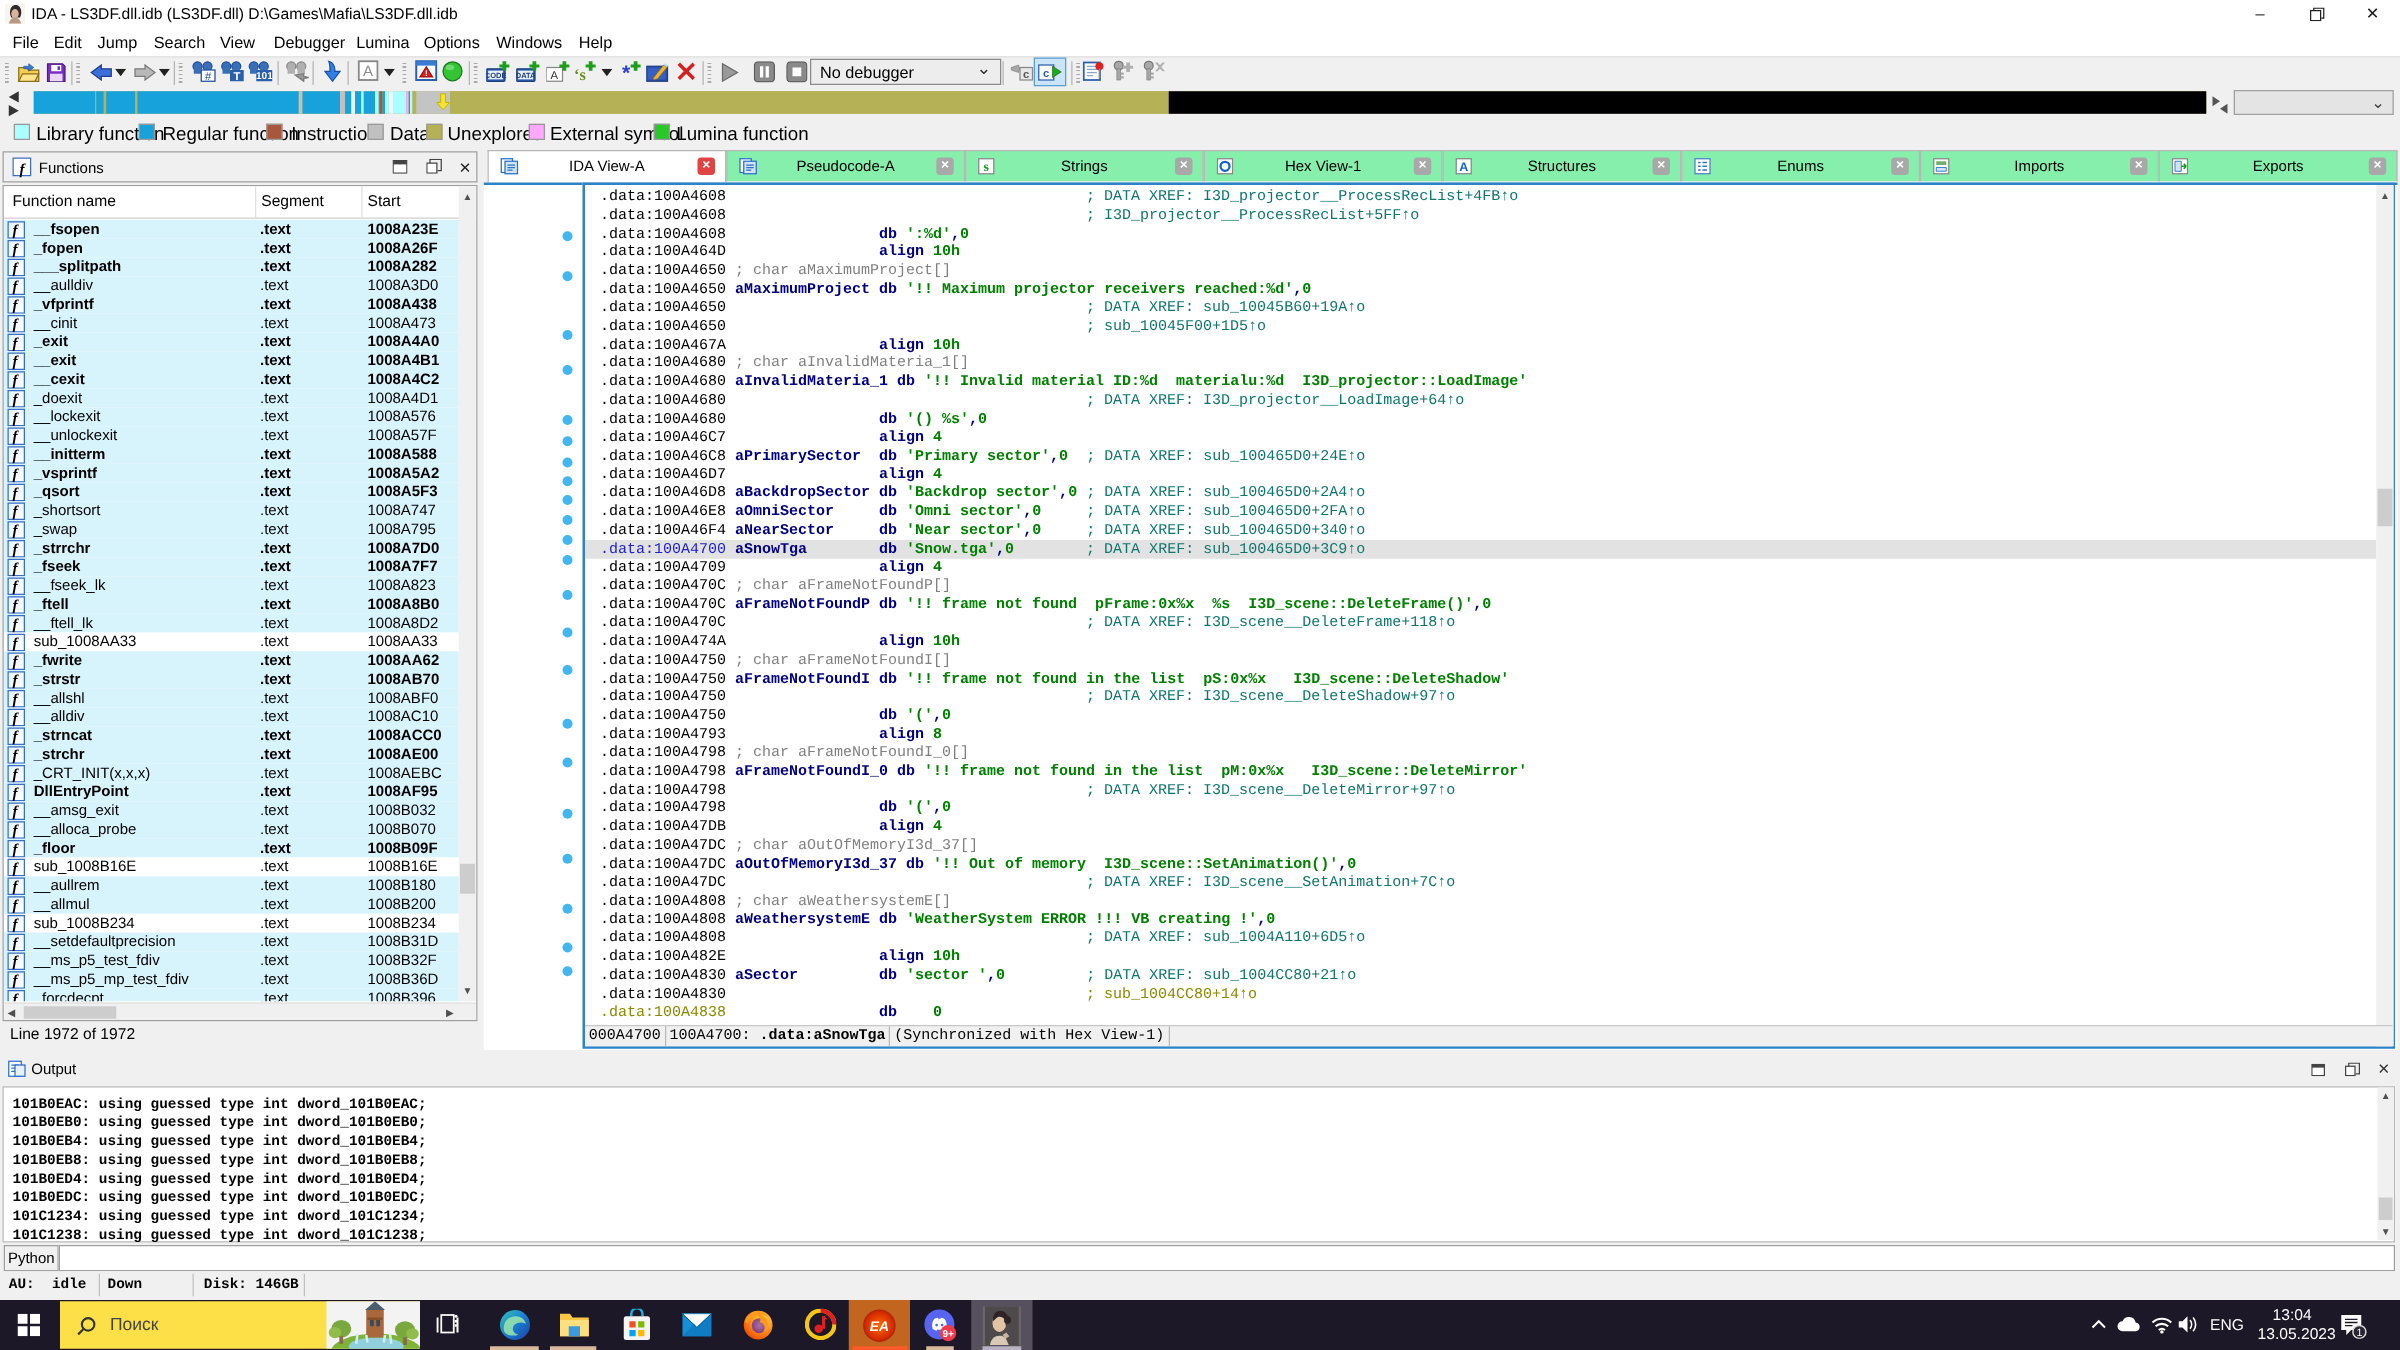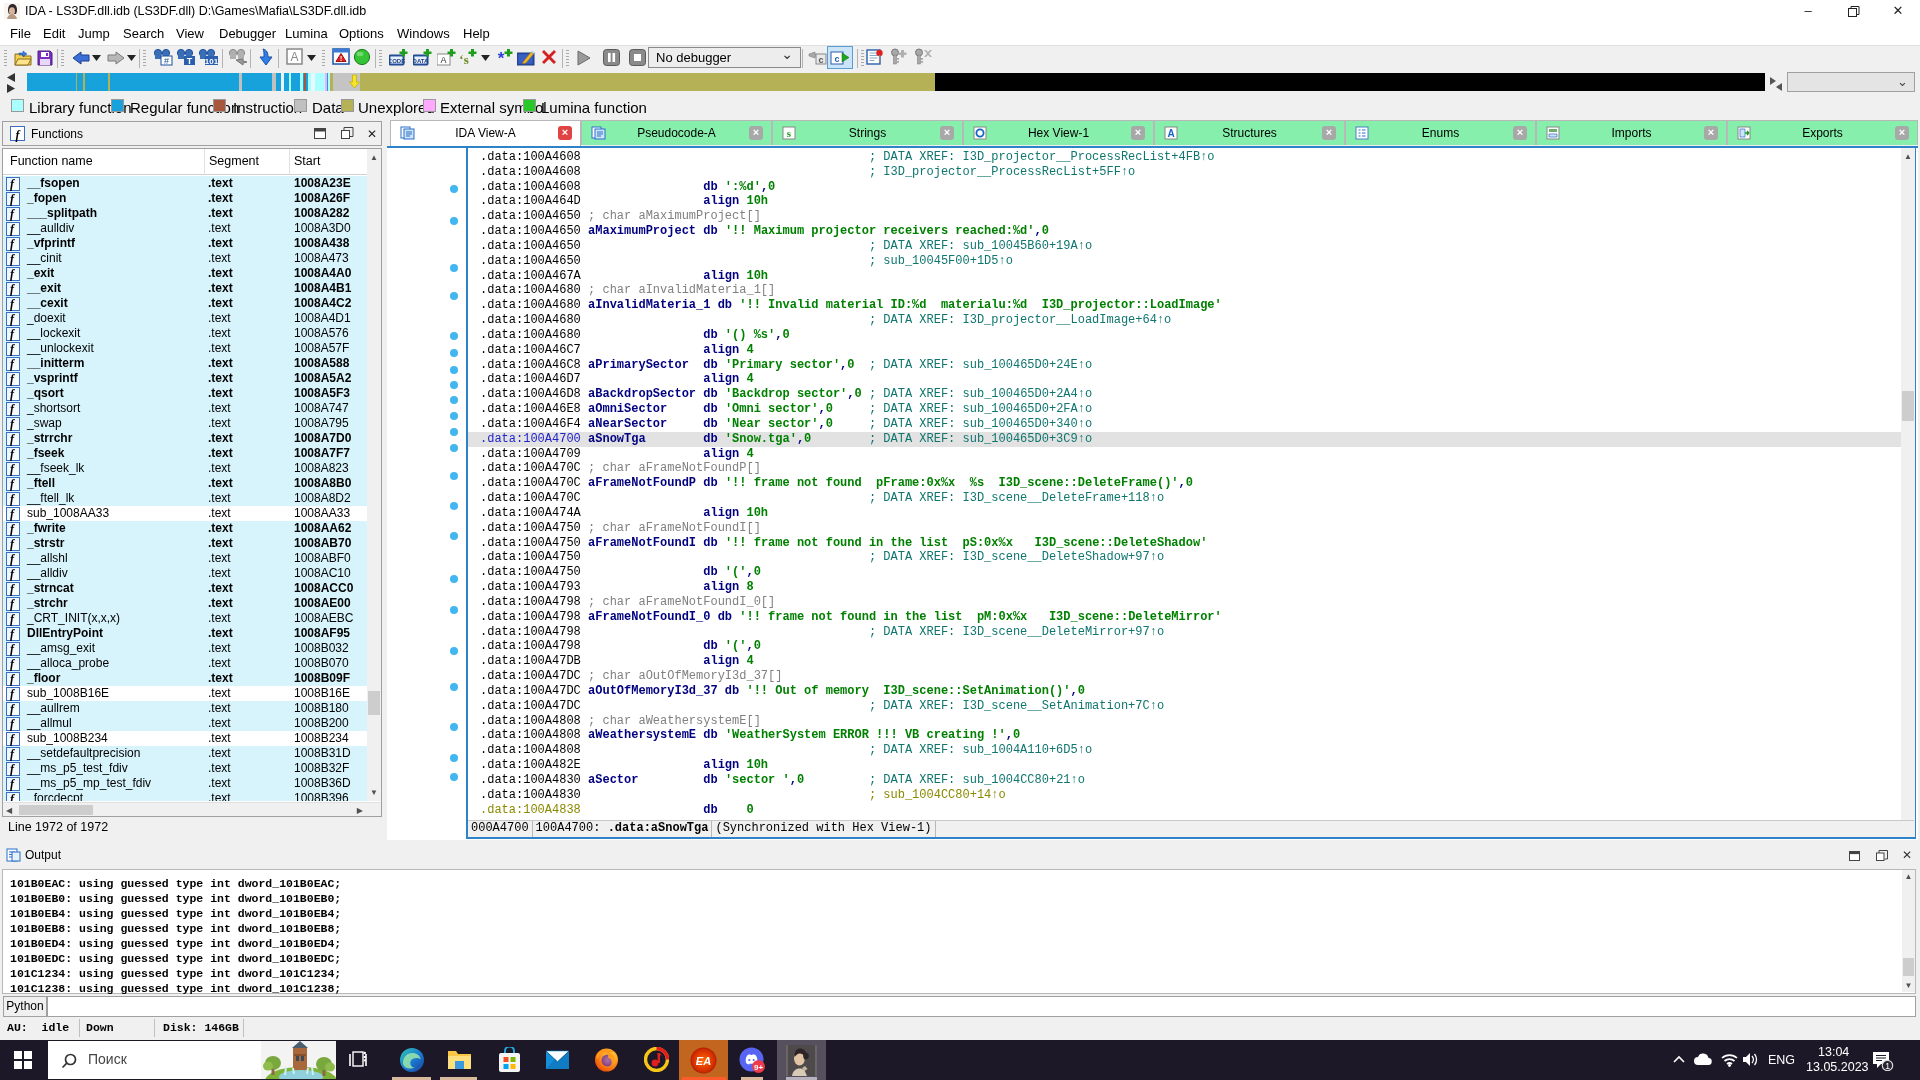--- a/index.html
+++ b/index.html
@@ -83,21 +83,21 @@
 #outbox { position:absolute; left:2px; top:869px; width:1914px; height:125px; background:#fff; border:1px solid #b8b8b8; }
 .oln { position:absolute; left:7px; height:15px; line-height:15px; font-family:"Liberation Mono", monospace; font-size:11.5px; font-weight:bold; color:#000; white-space:pre; }
 #pyrow { position:absolute; left:0; top:995px; width:1920px; height:22px; background:#f0f0f0; }
 #pybtn { position:absolute; left:3px; top:1px; width:44px; height:21px; background:#f0f0f0; border:1px solid #a0a0a0; font-size:12px; text-align:center; line-height:19px; }
 #pyinput { position:absolute; left:47px; top:1px; width:1869px; height:21px; background:#fff; border:1px solid #a0a0a0; }
 #statusrow { position:absolute; left:0; top:1017px; width:1920px; height:23px; background:#f0f0f0; font-family:"Liberation Mono", monospace; font-size:11.5px; font-weight:bold; color:#000; }
 .stitem { position:absolute; top:4px; white-space:pre; }
 .stsep { position:absolute; top:2px; width:1px; height:18px; background:#c0c0c0; }
 
 #taskbar { position:absolute; left:0; top:1040px; width:1920px; height:40px; background:#1d1827; }
-#search { position:absolute; left:48px; top:1px; width:288px; height:38px; background:#ffffff; }
+#search { position:absolute; left:48px; top:1px; width:288px; height:38px; background:#fde047; }
 #searchtxt { position:absolute; left:40px; top:10px; font-size:14px; color:#444; }
 .tbico { position:absolute; top:8px; }
 .underl { position:absolute; top:37px; height:3px; background:#d9b99b; }
 .tray { position:absolute; color:#fff; }
 </style></head>
 <body>
 <div id="app">
 
   <div id="titlebar">
     <svg class="abs" style="left:4px;top:3px" width="16" height="16">

